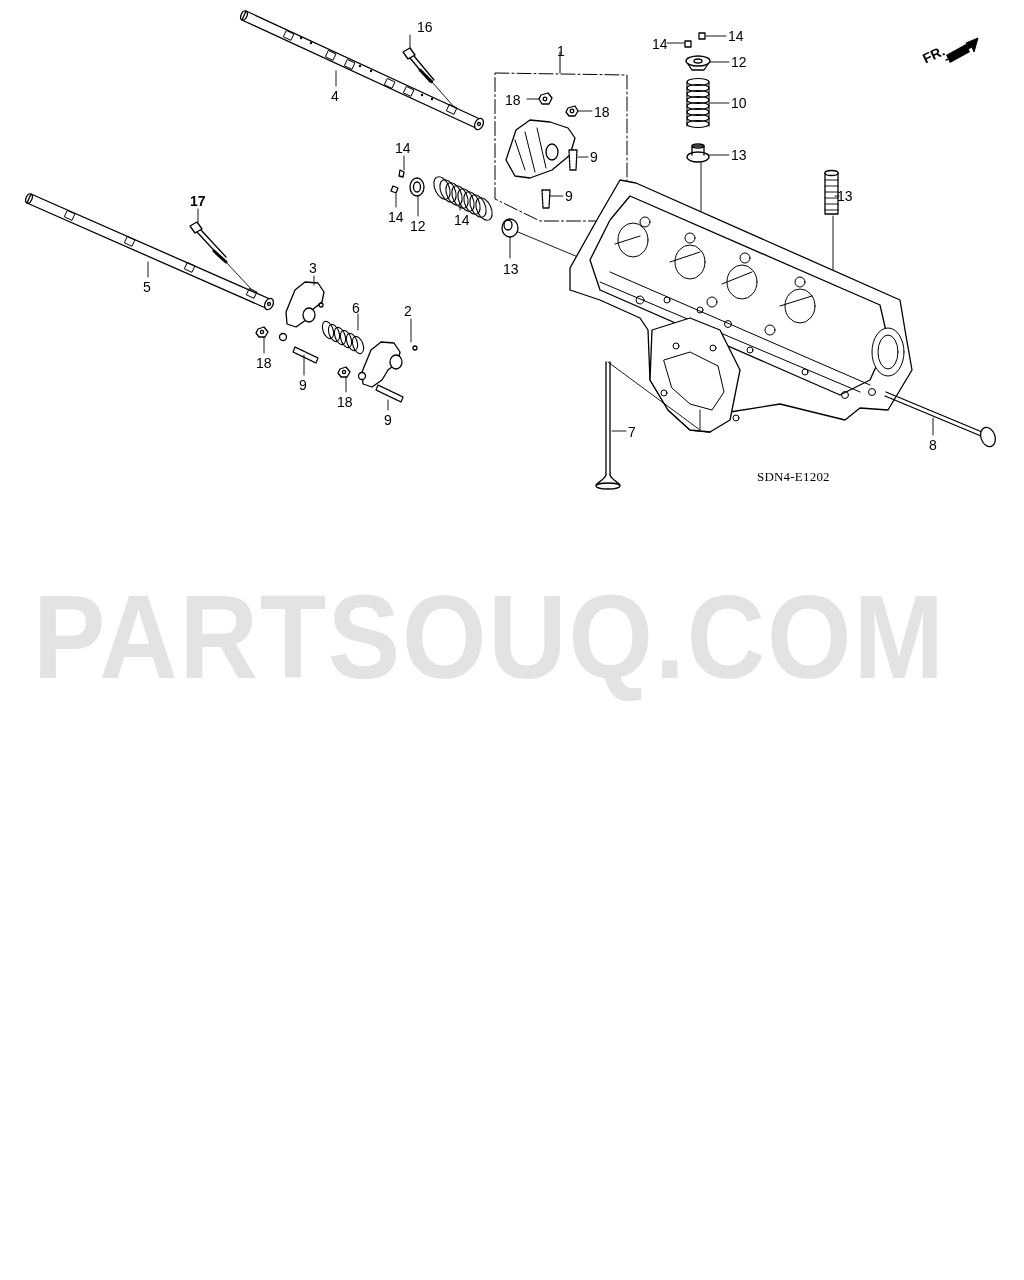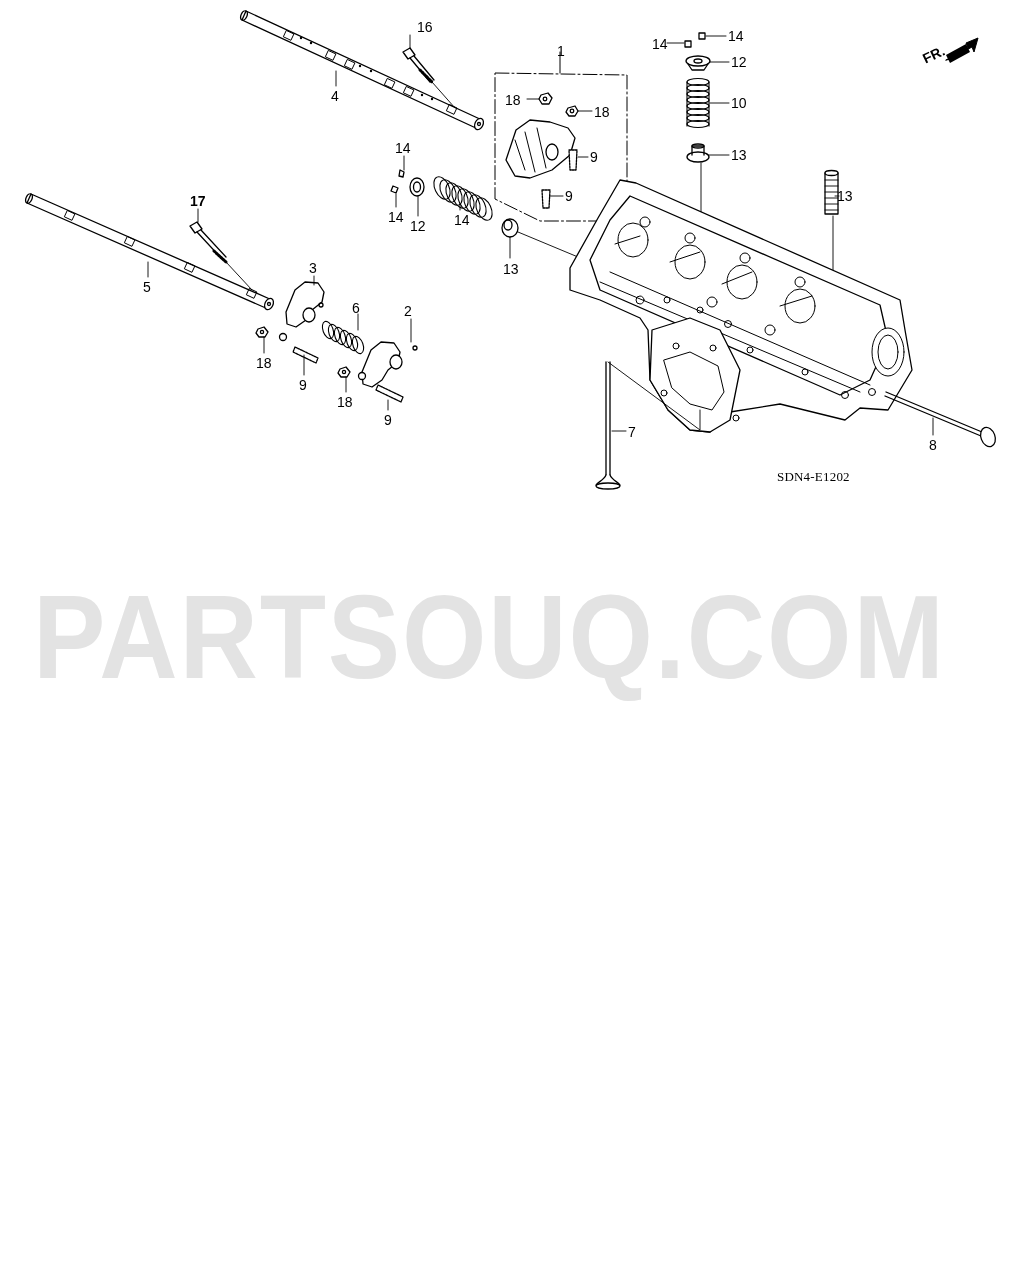--- a/index.html
+++ b/index.html
@@ -1,19 +1,19 @@
 <!DOCTYPE html>
 <html><head>
 <meta charset="utf-8">
 <style>
   html, body { margin: 0; padding: 0; background: #ffffff; }
   body { width: 1024px; height: 1280px; position: relative; overflow: hidden; font-family: "Liberation Sans", sans-serif; }
   #diagram { position: absolute; left: 0; top: 0; width: 1024px; height: 500px; }
   .callout { position: absolute; font-family: "Liberation Sans", sans-serif; font-size: 14px; color: #000; line-height: 1; cursor: pointer; }
-  .diag-code { position: absolute; left: 757px; top: 469px; font-family: "Liberation Serif", serif; font-size: 13px; color: #000; letter-spacing: 0.2px; margin-left: 20px; }
+  .diag-code { position: absolute; left: 757px; top: 469px; font-family: "Liberation Serif", serif; font-size: 13px; color: #000; letter-spacing: 0.2px; }
   .fr-label { position: absolute; left: 920px; top: 52px; font-family: "Liberation Sans", sans-serif; font-weight: bold; font-size: 14px; transform: rotate(-25deg); transform-origin: left top; color: #000; }
   .watermark { position: absolute; left: 33px; top: 592px; width: 960px; height: 90px; font-family: "Liberation Sans", sans-serif; font-weight: 900; font-size: 118px; color: #e3e3e3; letter-spacing: 2px; line-height: 90px; transform: scaleX(0.92); transform-origin: left center; white-space: nowrap; }
   svg line, svg path, svg rect, svg ellipse, svg circle, svg polygon, svg polyline { vector-effect: non-scaling-stroke; }
 </style>
 </head>
 <body>
 
 <div id="diagram-wrap">
 <svg id="diagram" viewBox="0 0 1024 500" xmlns="http://www.w3.org/2000/svg" fill="none" stroke="#000" stroke-width="1.3" stroke-linejoin="round" stroke-linecap="round">
 

